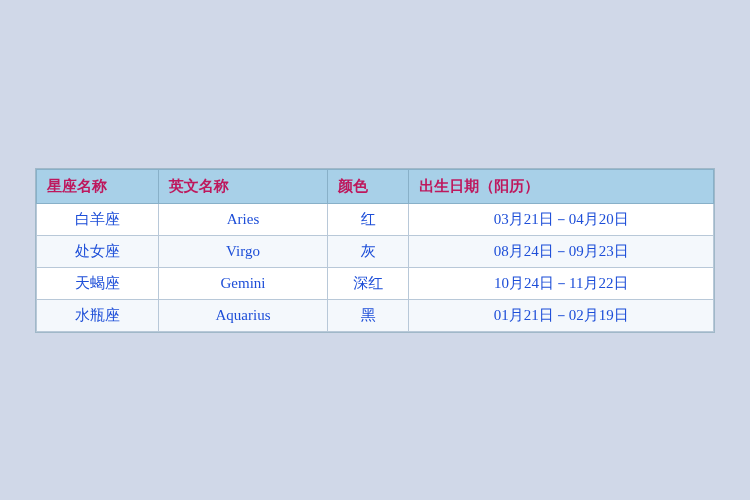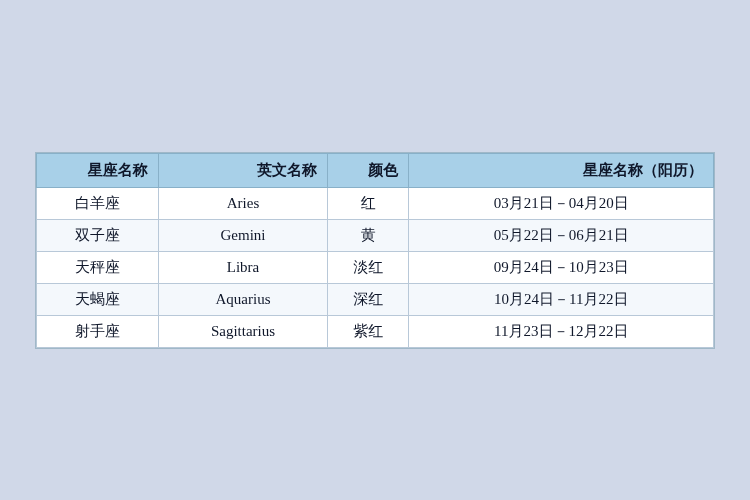--- a/index.html
+++ b/index.html
@@ -23,78 +23,72 @@
       width: 680px;
     }
     table {
       width: 100%;
       border-collapse: collapse;
     }
     thead tr th {
       background-color: #a8d0e8;
       border: 1px solid #88b0c8;
       padding: 7px 10px;
-      text-align: right;
+      text-align: left;
       font-weight: bold;
-      color: #0f172a;
+      color: #be185d;
     }
     tbody tr td {
       border: 1px solid #b8c8d8;
       padding: 6px 10px;
       text-align: center;
-      color: #0f172a;
+      color: #1d4ed8;
       background-color: #ffffff;
     }
     tbody tr:nth-child(even) td {
       background-color: #f4f8fc;
     }
     .col-name { width: 18%; }
     .col-en   { width: 25%; }
     .col-color{ width: 12%; }
     .col-date { width: 45%; }
   </style>
 </head>
 <body>
 
 <div class="table-wrapper">
   <table>
     <thead>
       <tr>
         <th class="col-name">星座名称</th>
         <th class="col-en">英文名称</th>
         <th class="col-color">颜色</th>
-        <th class="col-date">星座名称（阳历）</th>
+        <th class="col-date">出生日期（阳历）</th>
       </tr>
     </thead>
     <tbody id="table-body">
     <tr>
           <td>白羊座</td>
           <td>Aries</td>
           <td>红</td>
           <td>03月21日－04月20日</td>
         </tr>
         <tr>
-          <td>双子座</td>
-          <td>Gemini</td>
-          <td>黄</td>
-          <td>05月22日－06月21日</td>
-        </tr>
-        <tr>
-          <td>天秤座</td>
-          <td>Libra</td>
-          <td>淡红</td>
-          <td>09月24日－10月23日</td>
+          <td>处女座</td>
+          <td>Virgo</td>
+          <td>灰</td>
+          <td>08月24日－09月23日</td>
         </tr>
         <tr>
           <td>天蝎座</td>
-          <td>Aquarius</td>
+          <td>Gemini</td>
           <td>深红</td>
           <td>10月24日－11月22日</td>
         </tr>
         <tr>
-          <td>射手座</td>
-          <td>Sagittarius</td>
-          <td>紫红</td>
-          <td>11月23日－12月22日</td>
+          <td>水瓶座</td>
+          <td>Aquarius</td>
+          <td>黑</td>
+          <td>01月21日－02月19日</td>
         </tr>
       </tbody>
   </table>
 </div>
 
 </body></html>

